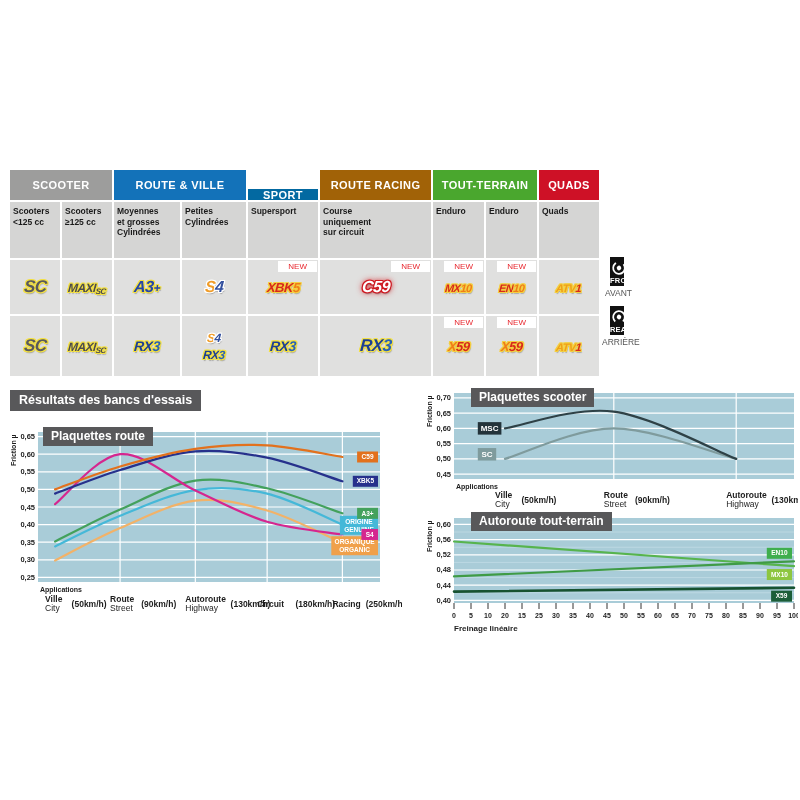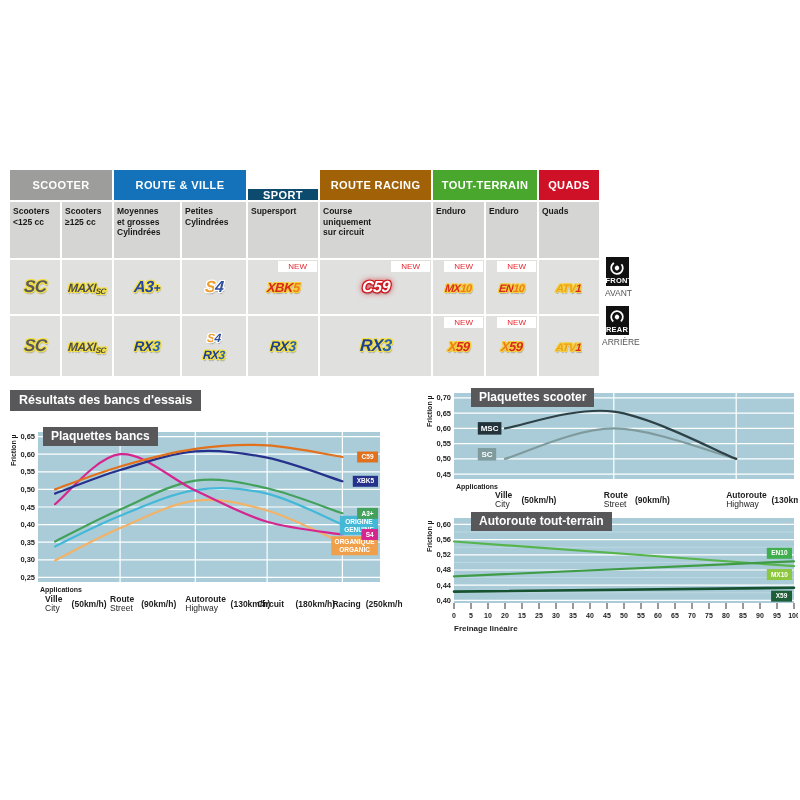--- a/index.html
+++ b/index.html
@@ -12,41 +12,41 @@
   .sub{background:#d5d5d4;font-size:8.5px;font-weight:bold;color:#1a1a1a;padding:4px 3px;
        line-height:1.25;white-space:pre-line;}
   .prod{background:#e0e0df;position:relative;display:flex;flex-direction:column;
         align-items:center;justify-content:center;overflow:hidden;}
   .logo-line{font-style:italic;font-weight:900;letter-spacing:-.5px;line-height:1.05;
         white-space:nowrap;transform:skewX(-4deg);}
   .new-badge{position:absolute;top:1px;right:1px;background:#fff;color:#e8262d;
         font-size:8px;font-weight:normal;padding:0 10px;line-height:11px;}
   
   #side-icons{position:absolute;left:594px;top:257px;width:46px;text-align:center;}
-  .side-block{width:23px;margin:0 auto;background:#111;color:#fff;padding:2px 0 1px;}
+  .side-block{width:14px;margin:0 auto;background:#111;color:#fff;padding:2px 0 1px;}
   .side-block svg{display:block;margin:1px auto 0;}
   .side-en{font-size:7.5px;font-weight:bold;letter-spacing:.2px;}
   .side-fr{font-size:8.5px;color:#555;margin:2px 8px 8px;text-align:right;}
   
   #results-title{position:absolute;left:10px;top:390px;background:#58585a;color:#fff;
         font-weight:bold;font-size:12.5px;padding:3px 9px 4px;}
   .chart{position:absolute;}
   .chart svg{position:absolute;left:0;top:0;}
   .chart-title{position:absolute;background:#58585a;color:#fff;font-weight:bold;
         font-size:12px;padding:2px 8px 3px;z-index:2;margin-left:16px;}
 </style>
 </head>
 <body>
 
 <div class="page">
 
   <div id="comp-table" style="grid-template-columns: 50px 50px 66px 64px 70px 111px 51px 51px 60px; grid-template-rows: 30px 56px 54px 60px;">
       <div class="cat" style="background: rgb(157, 157, 156); grid-column: span 2;">SCOOTER</div>
       <div class="cat" style="background: rgb(19, 114, 185); grid-column: span 2;">ROUTE &amp; VILLE</div>
-      <div class="cat" style="background: #0c4a6e; grid-column: span 1; margin-top: 19px;">SPORT</div>
+      <div class="cat" style="background: #0369a1; grid-column: span 1; margin-top: 19px;">SPORT</div>
       <div class="cat" style="background: #a16207; grid-column: span 1;">ROUTE RACING</div>
       <div class="cat" style="background: rgb(74, 167, 46); grid-column: span 2;">TOUT-TERRAIN</div>
       <div class="cat" style="background: rgb(206, 17, 38); grid-column: span 1;">QUADS</div>
       <div class="sub">Scooters
 &lt;125 cc</div>
       <div class="sub">Scooters
 ≥125 cc</div>
       <div class="sub">Moyennes
 et grosses
 Cylindrées</div>
@@ -141,21 +141,21 @@
         </g>
       </svg>
       <div class="side-en">REAR</div>
     </div>
     <div class="side-fr">ARRIÈRE</div>
   </div>
 
   <div id="results-title">Résultats des bancs d'essais</div>
 
   <div class="chart" id="chart-route" style="left:10px;top:424px;width:392px;height:205px">
-    <div class="chart-title" style="left:17px;top:3px">Plaquettes bancs</div>
+    <div class="chart-title" style="left:17px;top:3px">Plaquettes route</div>
     <svg id="svg-route" width="392" height="205">
         <rect x="28" y="8" width="342" height="150" fill="#a9ccd8"></rect>
         <line x1="28" y1="12.577464788732398" x2="370" y2="12.577464788732398" stroke="#ffffff" stroke-width="1.2"></line>
         <text x="25" y="15.077464788732398" fill="#1d1d1d" font-family="&quot;Liberation Sans&quot;,sans-serif" font-size="7.5" font-weight="bold" text-anchor="end">0,65</text>
         <line x1="28" y1="30.183098591549314" x2="370" y2="30.183098591549314" stroke="#ffffff" stroke-width="1.2"></line>
         <text x="25" y="32.68309859154931" fill="#1d1d1d" font-family="&quot;Liberation Sans&quot;,sans-serif" font-size="7.5" font-weight="bold" text-anchor="end">0,60</text>
         <line x1="28" y1="47.788732394366185" x2="370" y2="47.788732394366185" stroke="#ffffff" stroke-width="1.2"></line>
         <text x="25" y="50.288732394366185" fill="#1d1d1d" font-family="&quot;Liberation Sans&quot;,sans-serif" font-size="7.5" font-weight="bold" text-anchor="end">0,55</text>
         <line x1="28" y1="65.3943661971831" x2="370" y2="65.3943661971831" stroke="#ffffff" stroke-width="1.2"></line>
         <text x="25" y="67.8943661971831" fill="#1d1d1d" font-family="&quot;Liberation Sans&quot;,sans-serif" font-size="7.5" font-weight="bold" text-anchor="end">0,50</text>

